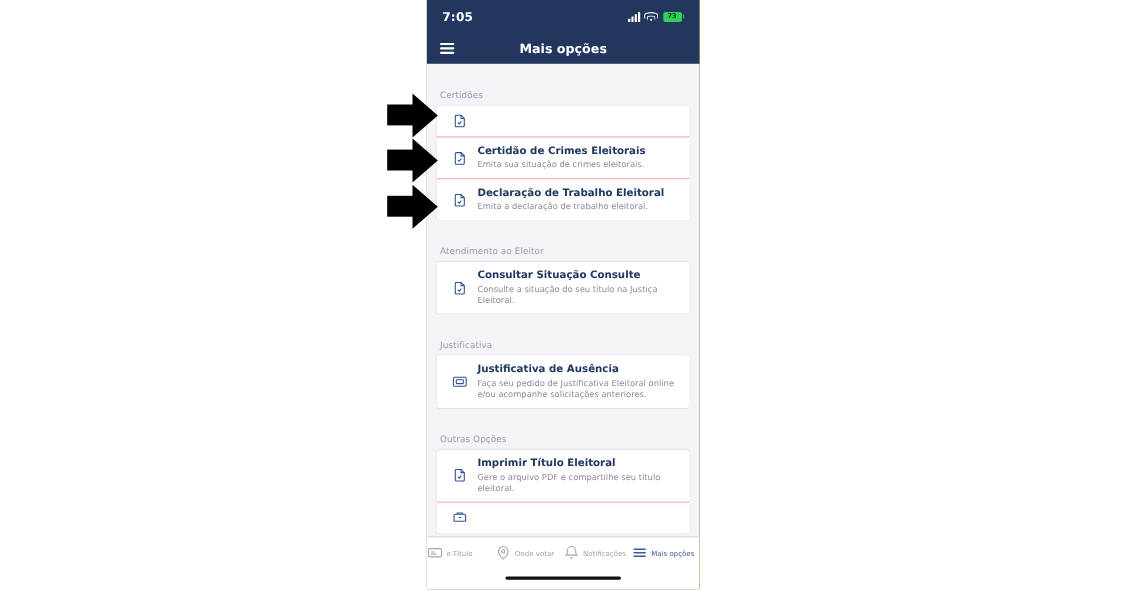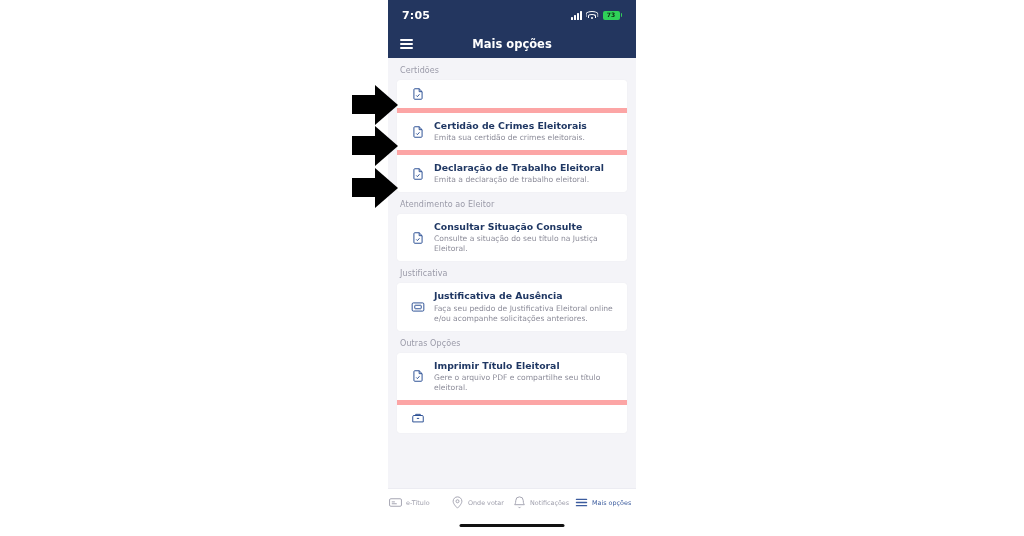--- a/index.html
+++ b/index.html
@@ -49,33 +49,33 @@
   }
   #hamburger{position:absolute;left:12px;display:flex;flex-direction:column;gap:2.5px;cursor:pointer;}
   #hamburger i{display:block;width:13px;height:1.8px;background:#fff;border-radius:1px;}
   #appbar-title{width:100%;text-align:center;font-size:11.5px;font-weight:bold;}
   
   #content{
     position:absolute;top:58px;left:0;right:0;bottom:48px;
     background:#f4f4f8;overflow:hidden;
   }
   .section-label{
-    font-size:8px;color:#9a9aa8;padding:8px 0 5px 12px;letter-spacing:.1px;
+    font-size:8px;color:#9a9aa8;padding:24px 0 5px 12px;letter-spacing:.1px;
   }
   .card{
     background:#ffffff;margin:0 9px;border-radius:3px;
     box-shadow:0 0 1px rgba(0,0,0,.08);
     overflow:hidden;
   }
   .row{
     display:flex;align-items:center;
     padding:7px 10px 7px 14px;
     gap:9px;cursor:pointer;
   }
-  .row + .row{border-top:5px solid #fca5a5;align-items:center;}
+  .row + .row{border-top:1px solid #fca5a5;align-items:center;}
   .row-icon{flex:0 0 auto;width:14px;height:14px;display:flex;align-items:center;justify-content:center;}
   .row-text{flex:1 1 auto;min-width:0;}
   .row-title{
     font-size:9.3px;color:#1f3763;font-weight:bold;line-height:1.25;
     margin-bottom:1.5px;
   }
   .row-sub{font-size:7.6px;color:#8c8c99;line-height:1.32;}
   
   #bottomnav{
     position:absolute;left:0;right:0;bottom:0;height:48px;
@@ -146,21 +146,21 @@
         <div class="row">
           <div class="row-icon">
             <svg width="14" height="14" viewBox="0 0 24 24" fill="none" stroke="#2f5296" stroke-width="1.7">
               <path d="M14 3H6.5A1.5 1.5 0 0 0 5 4.5v15A1.5 1.5 0 0 0 6.5 21h11a1.5 1.5 0 0 0 1.5-1.5V8z"></path>
               <path d="M14 3v5h5"></path>
               <path d="M9 14.5l2 2 3.5-4"></path>
             </svg>
           </div>
           <div class="row-text">
             <div class="row-title">Certidão de Crimes Eleitorais</div>
-            <div class="row-sub">Emita sua certidão de crimes eleitorais.</div>
+            <div class="row-sub">Emita sua situação de crimes eleitorais.</div>
           </div>
         </div>
         <div class="row">
           <div class="row-icon">
             <svg width="14" height="14" viewBox="0 0 24 24" fill="none" stroke="#2f5296" stroke-width="1.7">
               <path d="M14 3H6.5A1.5 1.5 0 0 0 5 4.5v15A1.5 1.5 0 0 0 6.5 21h11a1.5 1.5 0 0 0 1.5-1.5V8z"></path>
               <path d="M14 3v5h5"></path>
               <path d="M9 14.5l2 2 3.5-4"></path>
             </svg>
           </div>

